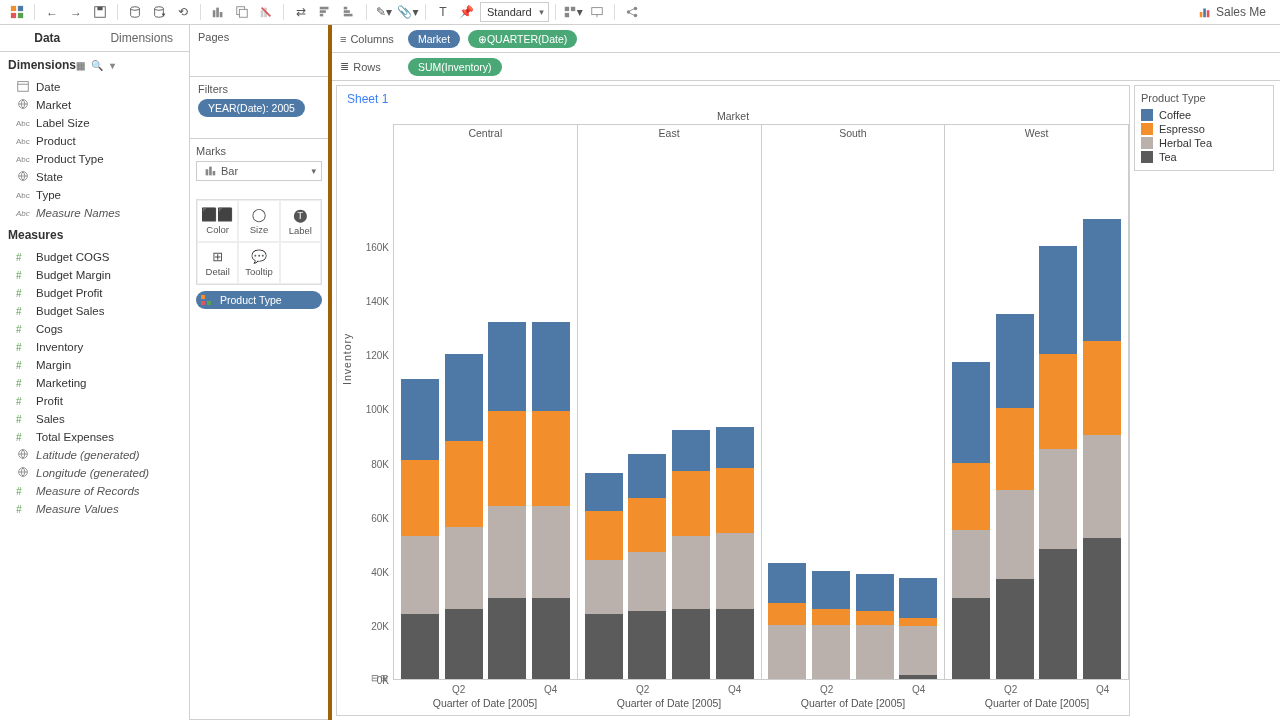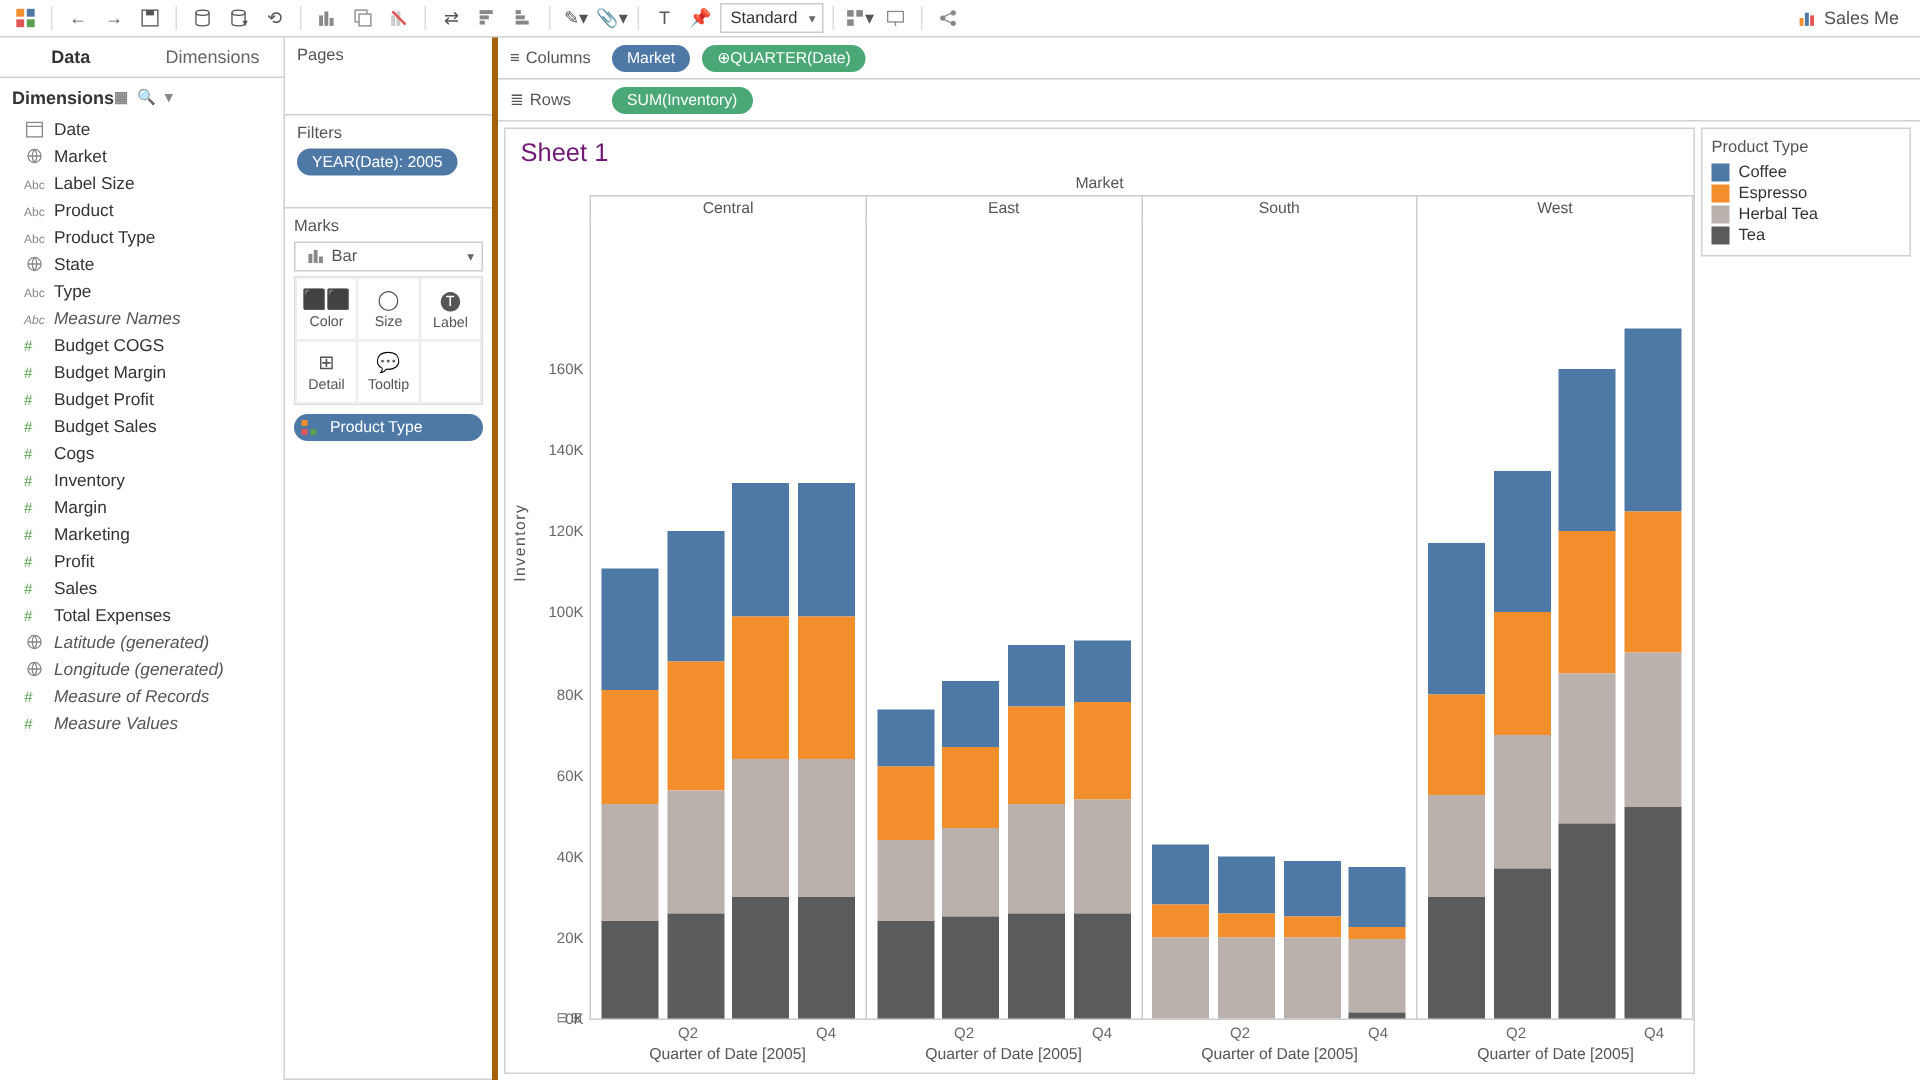--- a/index.html
+++ b/index.html
@@ -34,35 +34,35 @@
 
   
   .shelves { width:142px; border-right:4px solid #a16207; display:flex; flex-direction:column; }
   .shelf { border-bottom:1px solid #d0d0d0; padding:6px 8px; font-size:11px; color:#555; }
   .shelf-label { margin-bottom:4px; }
   .pill { display:inline-flex; align-items:center; height:18px; border-radius:9px; padding:0 10px; font-size:10.5px; color:#fff; white-space:nowrap; }
   .pill.blue { background:#4e79a7; }
   .pill.green { background:#4aa776; }
   .pill.greenround { background:#4aa776; }
   .marks-card { padding:6px; }
-  .marks-type { border:1px solid #ccc; height:20px; font-size:11px; display:flex; align-items:center; padding:0 6px; position:relative; background:#fff; margin-bottom:3px;}
+  .marks-type { border:1px solid #ccc; height:20px; font-size:11px; display:flex; align-items:center; padding:0 6px; position:relative; background:#fff; margin-bottom:18px;}
   .marks-type::after { content:"▾"; position:absolute; right:5px; color:#666; font-size:9px; }
   .marks-grid { display:grid; grid-template-columns:repeat(3,1fr); border:1px solid #ddd; }
   .mark-cell { display:flex; flex-direction:column; align-items:center; justify-content:center; padding:4px 0; font-size:9.5px; color:#555; border:1px solid #eee; height:42px; }
   .mark-cell .mi { font-size:13px; margin-bottom:2px; }
   .mark-drop { margin-top:6px; }
   .mark-drop .pill { display:flex; gap:4px; }
 
   
   .canvas { flex:1; display:flex; flex-direction:column; }
   .colrow-shelf { display:flex; align-items:center; height:28px; border-bottom:1px solid #d0d0d0; padding:0 8px; gap:8px; }
   .colrow-shelf .lbl { width:60px; color:#555; font-size:11px; display:flex; align-items:center; gap:4px; }
   .sheet-area { flex:1; display:flex; }
   .viz-wrap { flex:1; border:1px solid #d0d0d0; margin:4px; display:flex; flex-direction:column; position:relative; }
-  .sheet-title { font-size:17px; color:#701a75; padding:6px 10px 2px; }
+  .sheet-title { font-size:12px; color:#3b82f6; padding:6px 10px 2px; }
   .market-title { text-align:center; font-size:10.5px; color:#555; padding:2px 0; }
   .panels-hdr { display:flex; margin-left:56px; }
   .panel-h { flex:1; text-align:center; font-size:10.5px; color:#555; padding:2px 0; border-top:1px solid #ccc; border-right:1px solid #ccc; }
   .panel-h:first-child { border-left:1px solid #ccc; }
   .chart-row { flex:1; display:flex; position:relative; }
   .yaxis { width:56px; position:relative; }
   .yaxis-label { position:absolute; left:4px; top:50%; transform:rotate(-90deg) translateX(50%); transform-origin:left top; font-size:10.5px; color:#555; letter-spacing:1px;}
   .ytick { position:absolute; right:4px; font-size:10px; color:#666; transform:translateY(50%); }
   .panels { flex:1; display:flex; }
   .panel { flex:1; border-left:1px solid #ccc; border-bottom:1px solid #ccc; display:flex; align-items:flex-end; justify-content:space-around; padding:0 4px; position:relative; }
@@ -249,20 +249,23 @@
         </div>
         <div class="field dim ">
           <span class="ico"><span style="color:#888;font-size:8px">Abc</span></span>
           <span>Type</span>
         </div>
         <div class="field dim italic">
           <span class="ico"><span style="color:#888;font-size:8px">Abc</span></span>
           <span>Measure Names</span>
         </div>
       </div>
+    <div class="section-hdr">
+        <span>Measures</span>
+      </div>
     <div class="field-list" id="meas-list">
         <div class="field meas ">
           <span class="ico"><span style="color:#59a14f;font-size:10px">#</span></span>
           <span>Budget COGS</span>
         </div>
         <div class="field meas ">
           <span class="ico"><span style="color:#59a14f;font-size:10px">#</span></span>
           <span>Budget Margin</span>
         </div>
         <div class="field meas ">

